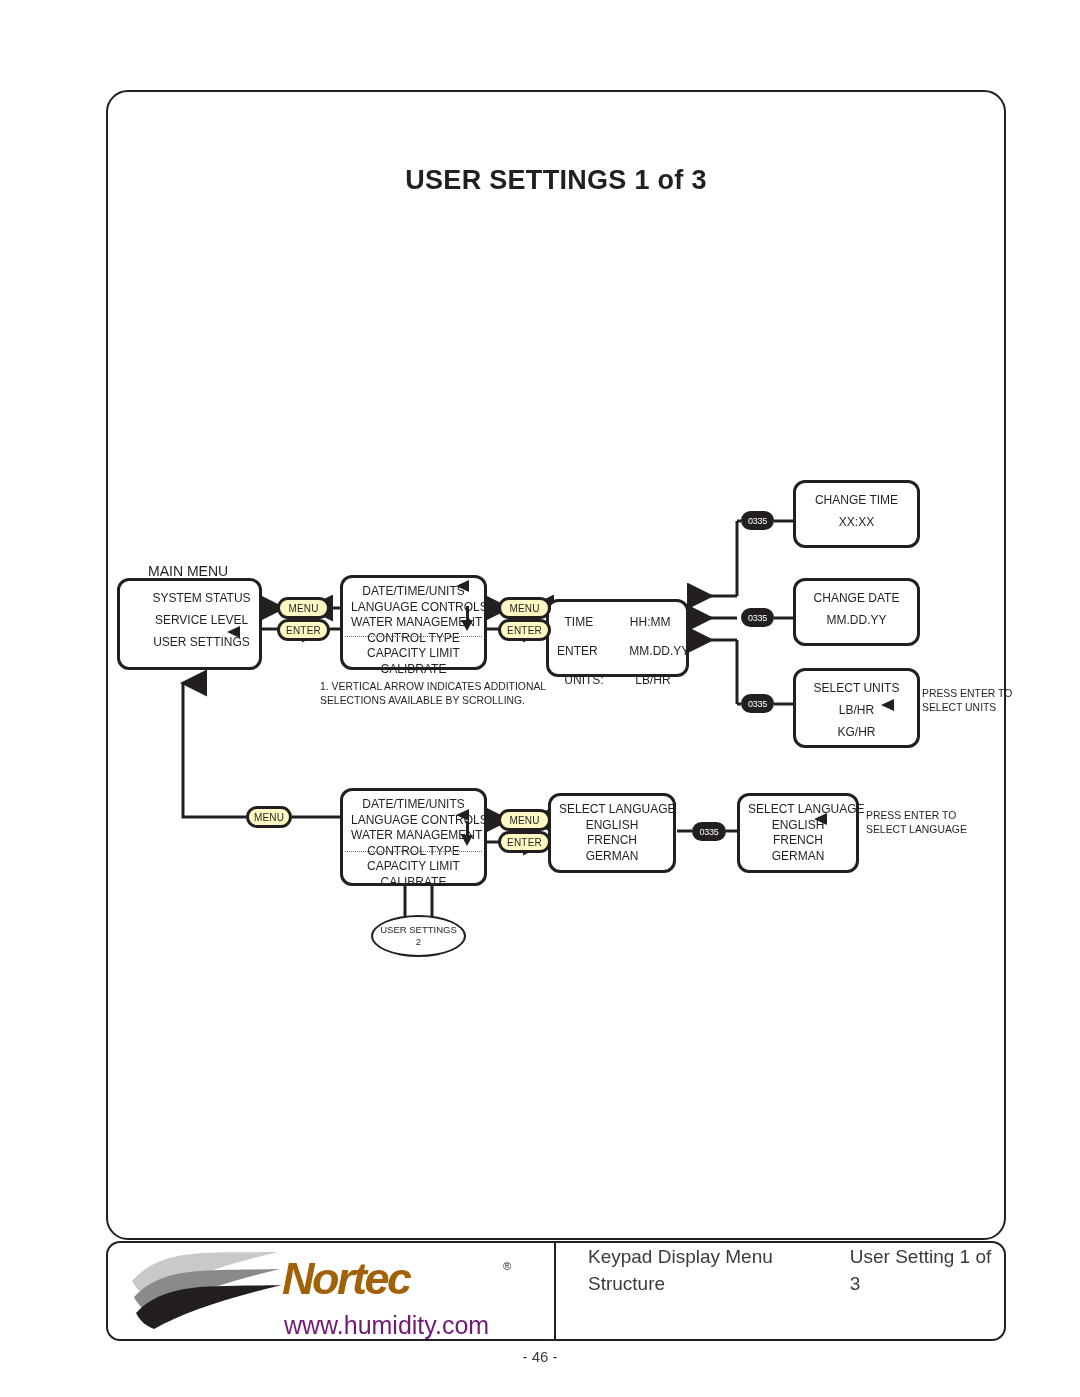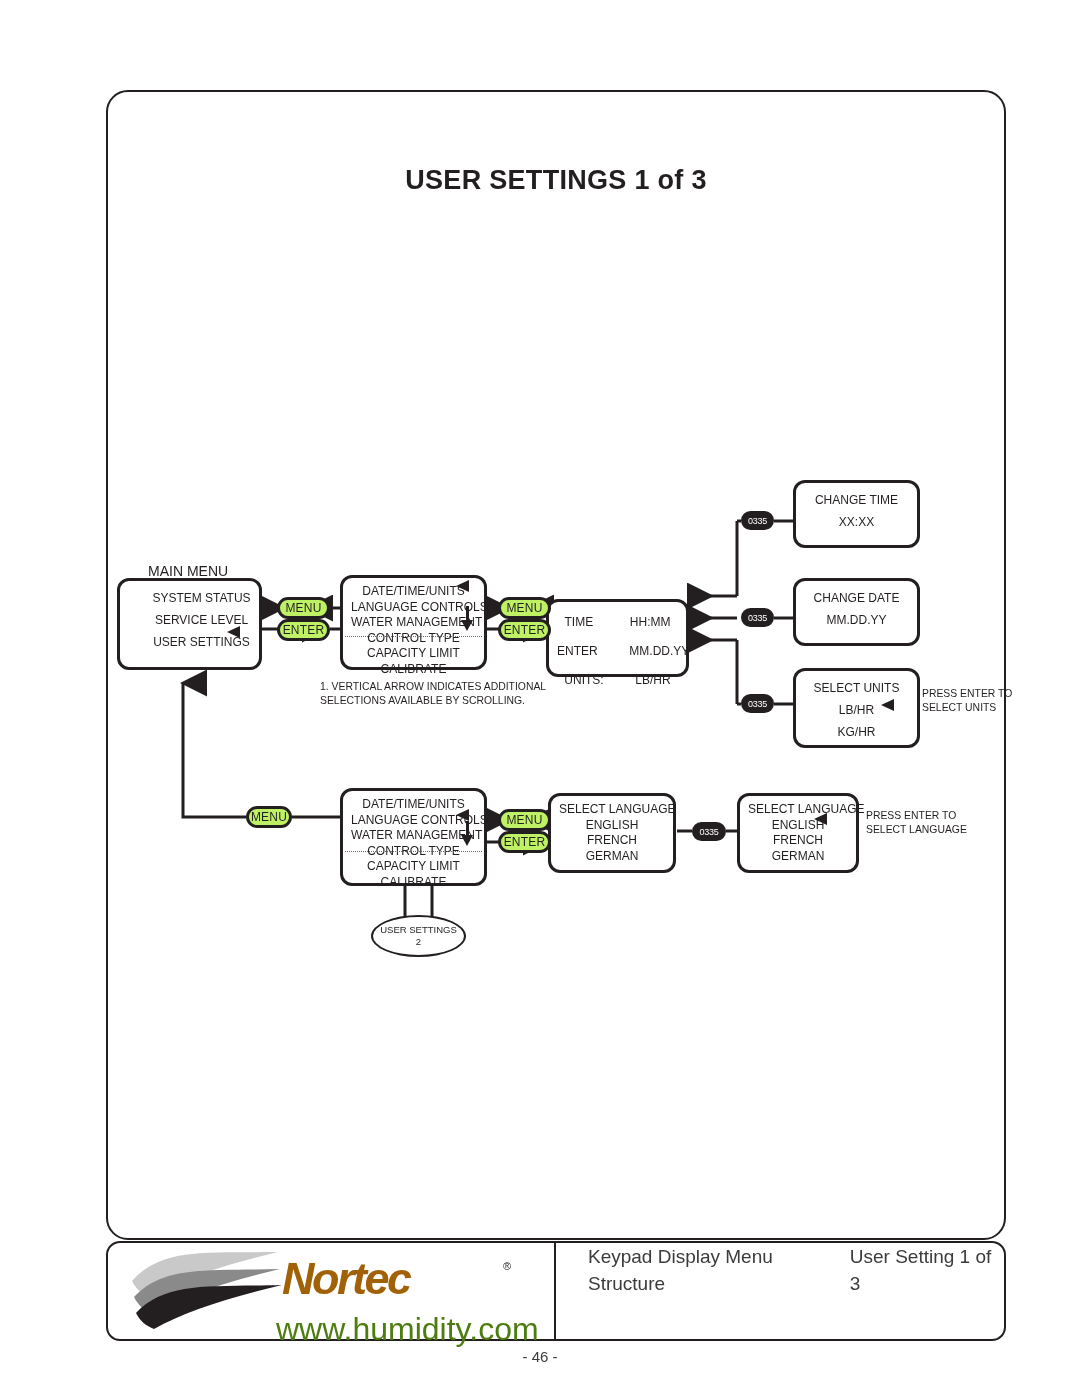--- a/index.html
+++ b/index.html
@@ -105,22 +105,22 @@
     position: absolute;
     border-top: 1.5px dotted #6b6b6b;
   }
 
   
   .pill {
     position: absolute;
     box-sizing: border-box;
     border: 3px solid #231f20;
     border-radius: 11px;
-    background: #bef264;
-    font-size: 12px;
+    background: #fef9c3;
+    font-size: 10px;
     letter-spacing: 0.2px;
     color: #231f20;
     text-align: center;
     display: flex;
     align-items: center;
     justify-content: center;
   }
   .pill.dark {
     background: #231f20;
     color: #ffffff;
@@ -197,24 +197,24 @@
   }
   .logo-reg {
     position: absolute;
     left: 395px;
     top: 17px;
     font-size: 11px;
     color: #231f20;
   }
   .logo-url {
     position: absolute;
-    left: 168px;
+    left: 176px;
     top: 68px;
-    font-size: 32px;
-    color: #4d7c0f;
+    font-size: 25px;
+    color: #701a75;
   }
   .logo-waves { position: absolute; left: 20px; top: 8px; }
 
   .page-number {
     position: absolute;
     left: 0;
     top: 1348px;
     width: 1080px;
     text-align: center;
     font-size: 15px;

